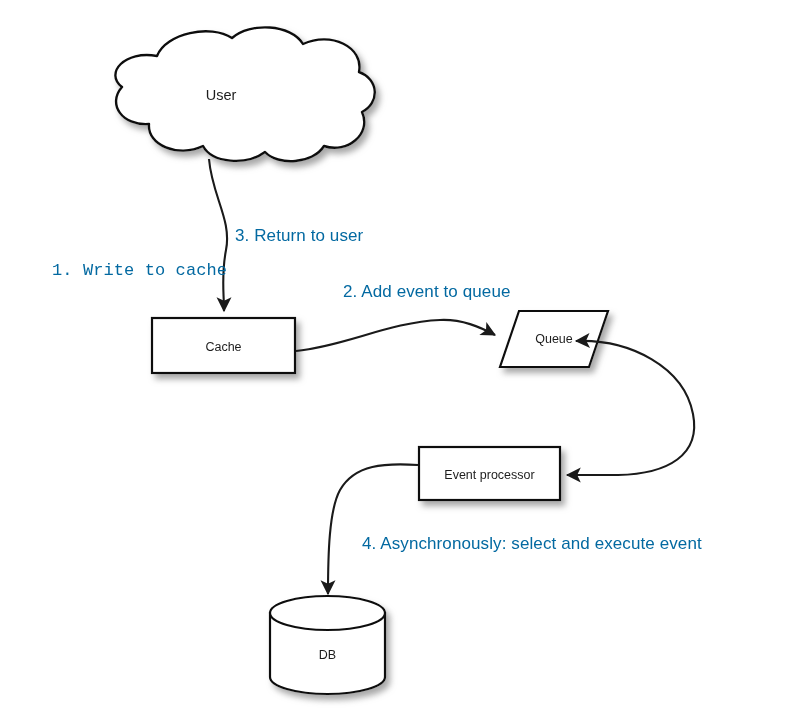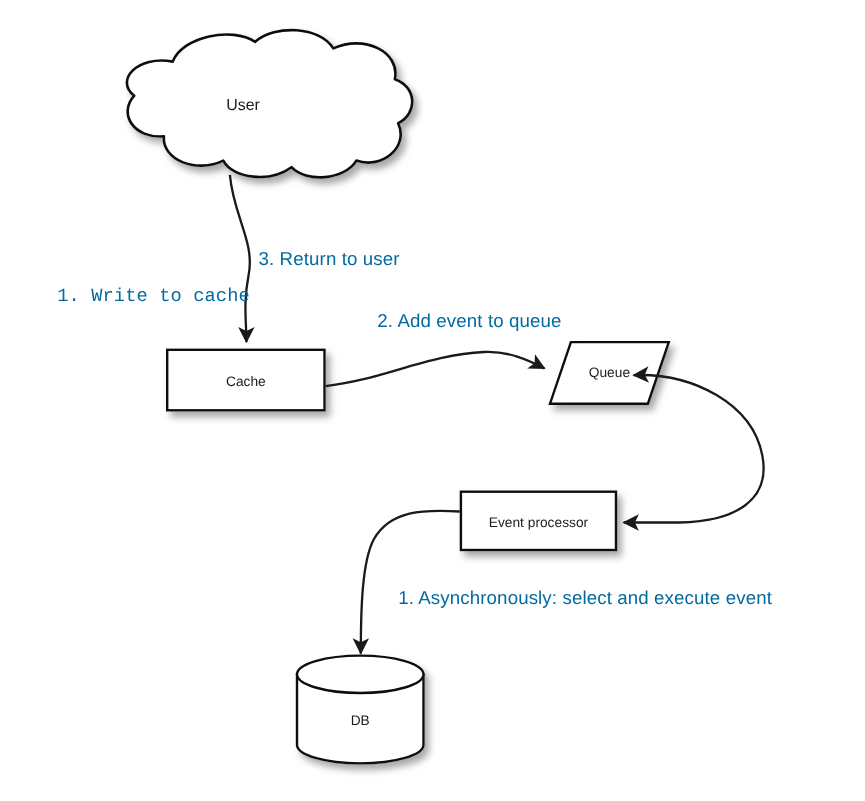--- a/index.html
+++ b/index.html
@@ -91,13 +91,13 @@
 
   <path d="M 418 465 C 385 463, 355 464, 340 490 C 329 510, 328 555, 328 594" fill="none" stroke="#1a1a1a" stroke-width="2.1" marker-end="url(#arrowFilled)"></path>
 </svg>
 
 <div class="step-label" style="left:52px; top:261px;font-family:Liberation Mono, monospace;">1. Write to cache</div>
 
 <div class="step-label" style="left:300px; top:282px;margin-left:43px;">2. Add event to queue</div>
 
 <div class="step-label" style="left:235px; top:226px;">3. Return to user</div>
 
-<div class="step-label" style="left:362px; top:534px;">1. Asynchronously: select and execute event</div>
+<div class="step-label" style="left:362px; top:534px;">4. Asynchronously: select and execute event</div>
 
 </body></html>

